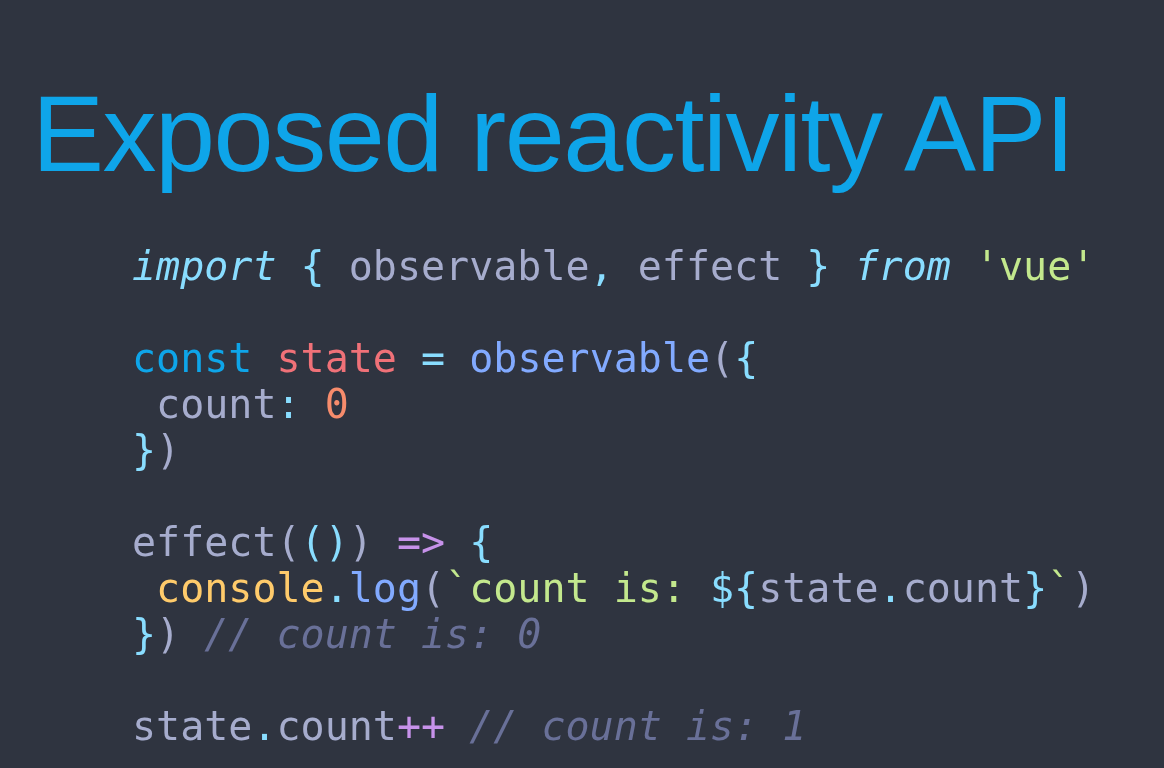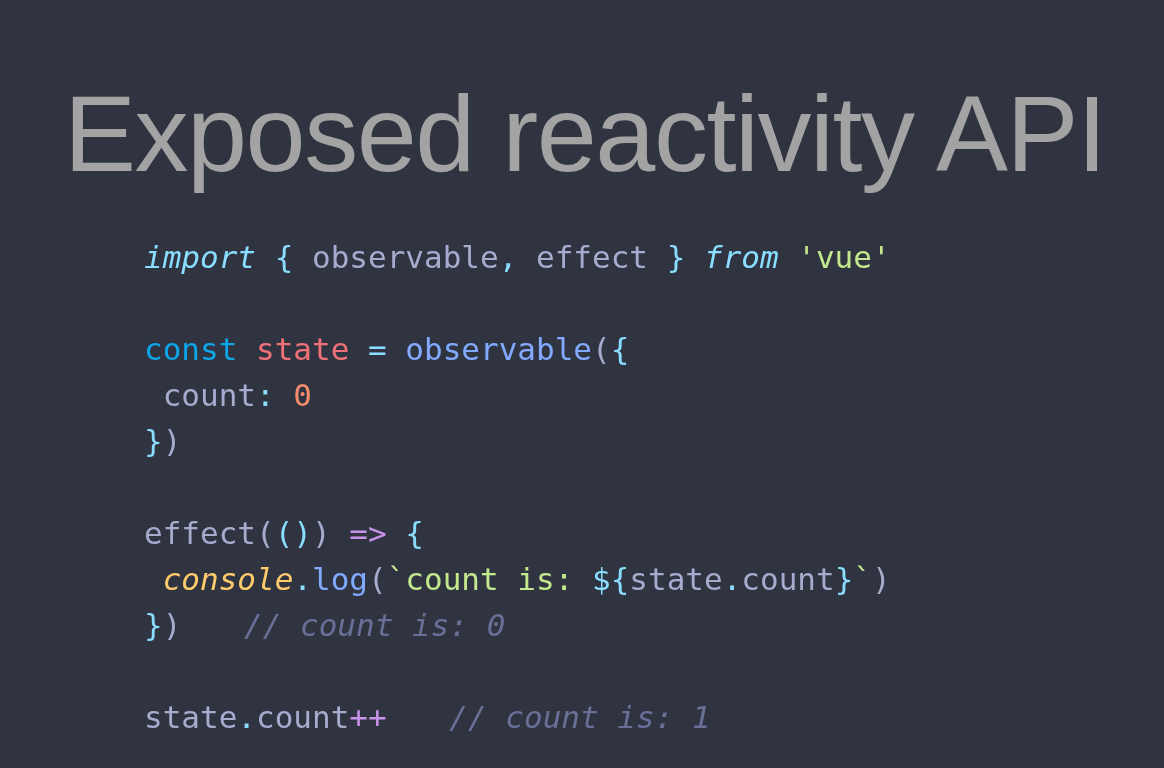--- a/index.html
+++ b/index.html
@@ -14,36 +14,36 @@
     overflow: hidden;
   }
   .slide {
     position: relative;
     width: 1164px;
     height: 768px;
     background: #2f3440;
   }
   .slide-title {
     position: absolute;
-    left: 64px;
+    left: 32px;
     top: -6px;
     font-family: "Liberation Sans", sans-serif;
     font-size: 108px;
     font-weight: 300;
     letter-spacing: -1.5px;
-    color: #a3a3a3;
+    color: #0ea5e9;
     line-height: 1.25;
     white-space: nowrap;
   }
   .code-block {
     position: absolute;
-    left: 144px;
+    left: 132px;
     top: 203px;
     font-family: "DejaVu Sans Mono", "Liberation Mono", monospace;
-    font-size: 31px;
+    font-size: 40px;
     line-height: 46px;
     white-space: pre;
     color: #a6accd;
   }
   .code-line {
     height: 46px;
     white-space: pre;
   }
   .code-line.blank {
     height: 46px;
@@ -52,23 +52,23 @@
   
   .tok-keyword   { color: #89ddff; font-style: italic; }
   .tok-declare   { color: #0ea5e9; }
   .tok-variable  { color: #f07178; }
   .tok-function  { color: #82aaff; }
   .tok-plain     { color: #a6accd; }
   .tok-punct     { color: #89ddff; }
   .tok-paren     { color: #a6accd; }
   .tok-string    { color: #c3e88d; }
   .tok-number    { color: #f78c6c; }
-  .tok-object    { color: #ffcb6b; font-style: italic; }
+  .tok-object    { color: #ffcb6b; }
   .tok-operator  { color: #c792ea; }
-  .tok-comment   { color: #697098; font-style: italic; margin-left: 44px; }
+  .tok-comment   { color: #697098; font-style: italic; }
 </style>
 </head>
 <body>
 
 <div class="slide">
 
   <h1 class="slide-title">Exposed reactivity API</h1>
 
   <pre class="code-block" id="code-block"><div class="code-line"><span class="tok-keyword">import</span><span class="tok-plain"> </span><span class="tok-punct">{</span><span class="tok-plain"> observable</span><span class="tok-punct">,</span><span class="tok-plain"> effect </span><span class="tok-punct">}</span><span class="tok-plain"> </span><span class="tok-keyword">from</span><span class="tok-plain"> </span><span class="tok-string">'vue'</span></div><div class="code-line blank"> </div><div class="code-line"><span class="tok-declare">const</span><span class="tok-plain"> </span><span class="tok-variable">state</span><span class="tok-plain"> </span><span class="tok-punct">=</span><span class="tok-plain"> </span><span class="tok-function">observable</span><span class="tok-paren">(</span><span class="tok-punct">{</span></div><div class="code-line"><span class="tok-plain"> count</span><span class="tok-punct">:</span><span class="tok-plain"> </span><span class="tok-number">0</span></div><div class="code-line"><span class="tok-punct">}</span><span class="tok-paren">)</span></div><div class="code-line blank"> </div><div class="code-line"><span class="tok-plain">effect</span><span class="tok-paren">(</span><span class="tok-punct">()</span><span class="tok-paren">)</span><span class="tok-plain"> </span><span class="tok-operator">=&gt;</span><span class="tok-plain"> </span><span class="tok-punct">{</span></div><div class="code-line"><span class="tok-plain"> </span><span class="tok-object">console</span><span class="tok-punct">.</span><span class="tok-function">log</span><span class="tok-paren">(</span><span class="tok-string">`count is: </span><span class="tok-punct">${</span><span class="tok-plain">state</span><span class="tok-punct">.</span><span class="tok-plain">count</span><span class="tok-punct">}</span><span class="tok-string">`</span><span class="tok-paren">)</span></div><div class="code-line"><span class="tok-punct">}</span><span class="tok-paren">)</span><span class="tok-plain"> </span><span class="tok-comment">// count is: 0</span></div><div class="code-line blank"> </div><div class="code-line"><span class="tok-plain">state</span><span class="tok-punct">.</span><span class="tok-plain">count</span><span class="tok-operator">++</span><span class="tok-plain"> </span><span class="tok-comment">// count is: 1</span></div></pre>
 

